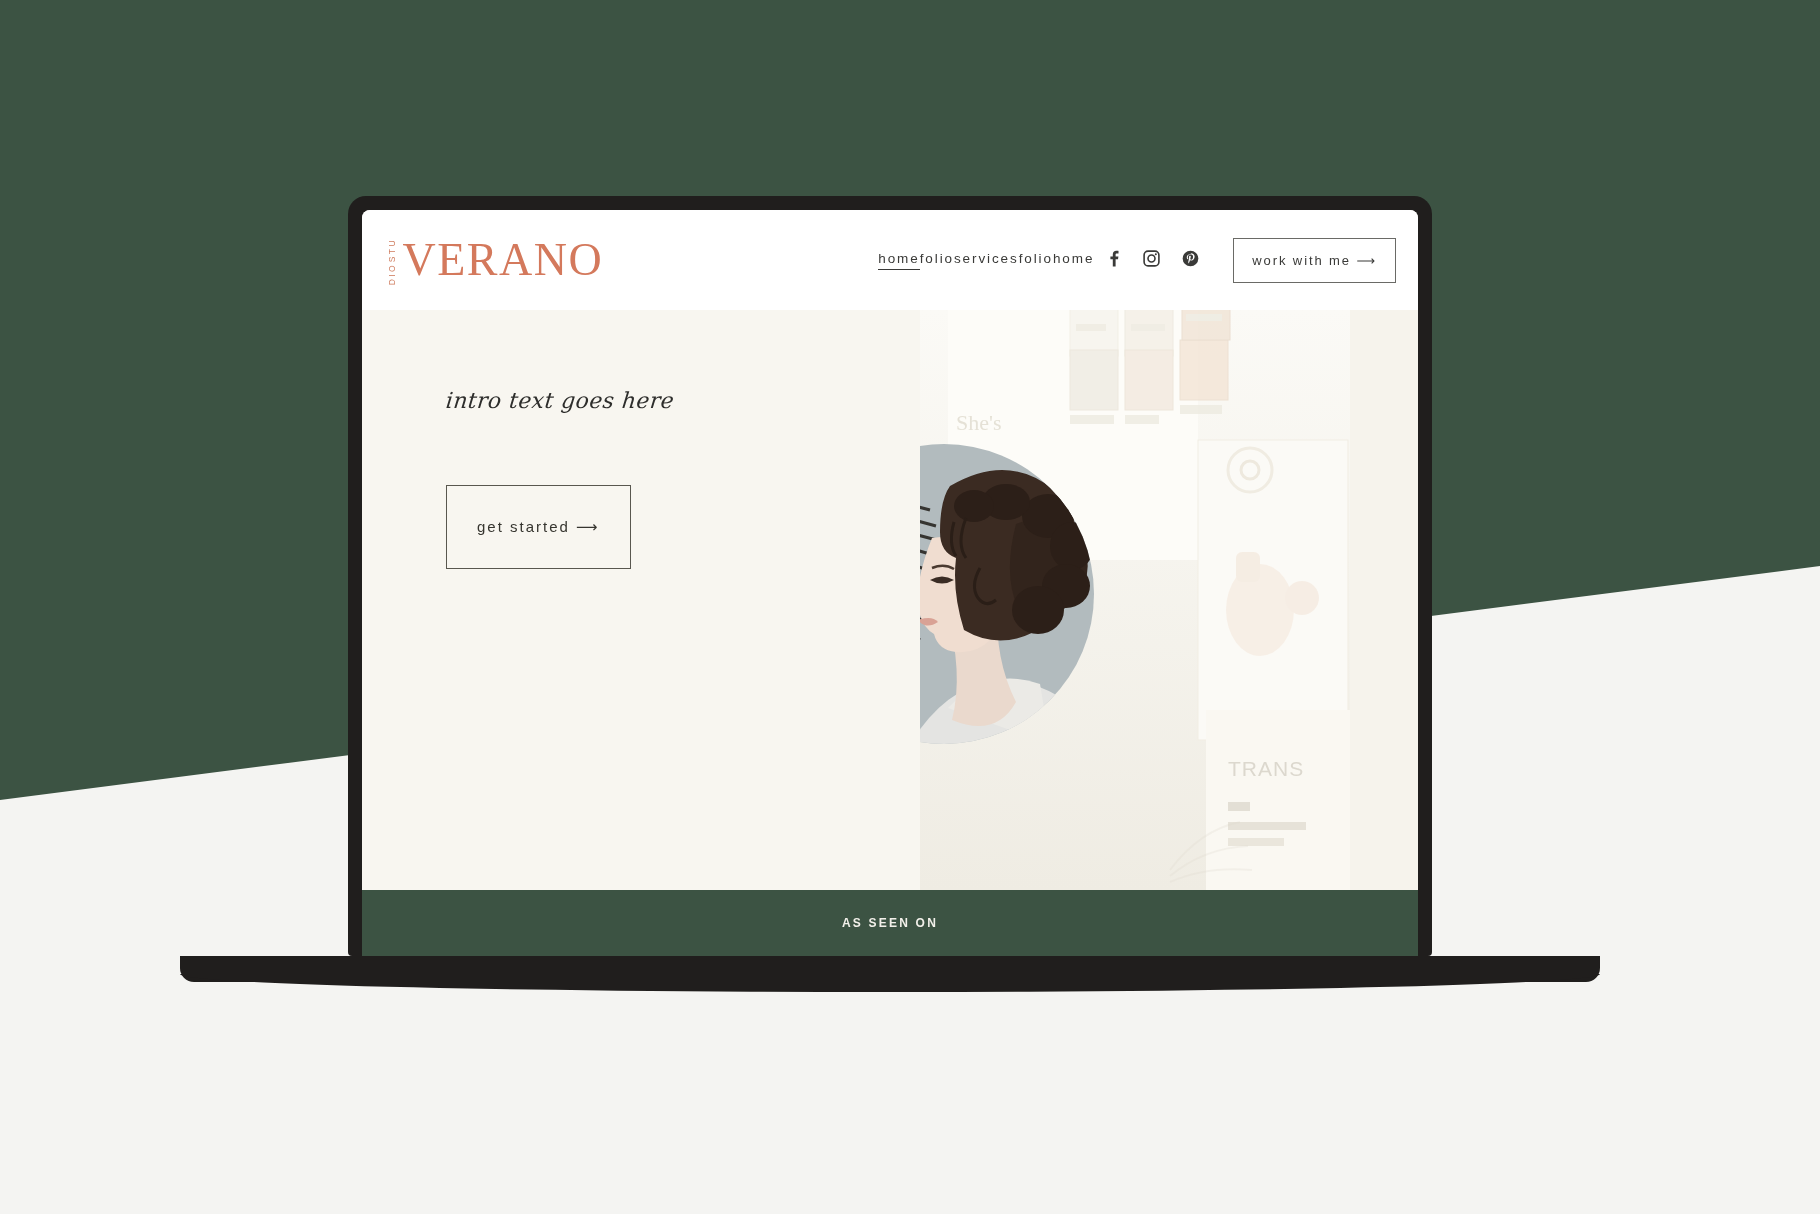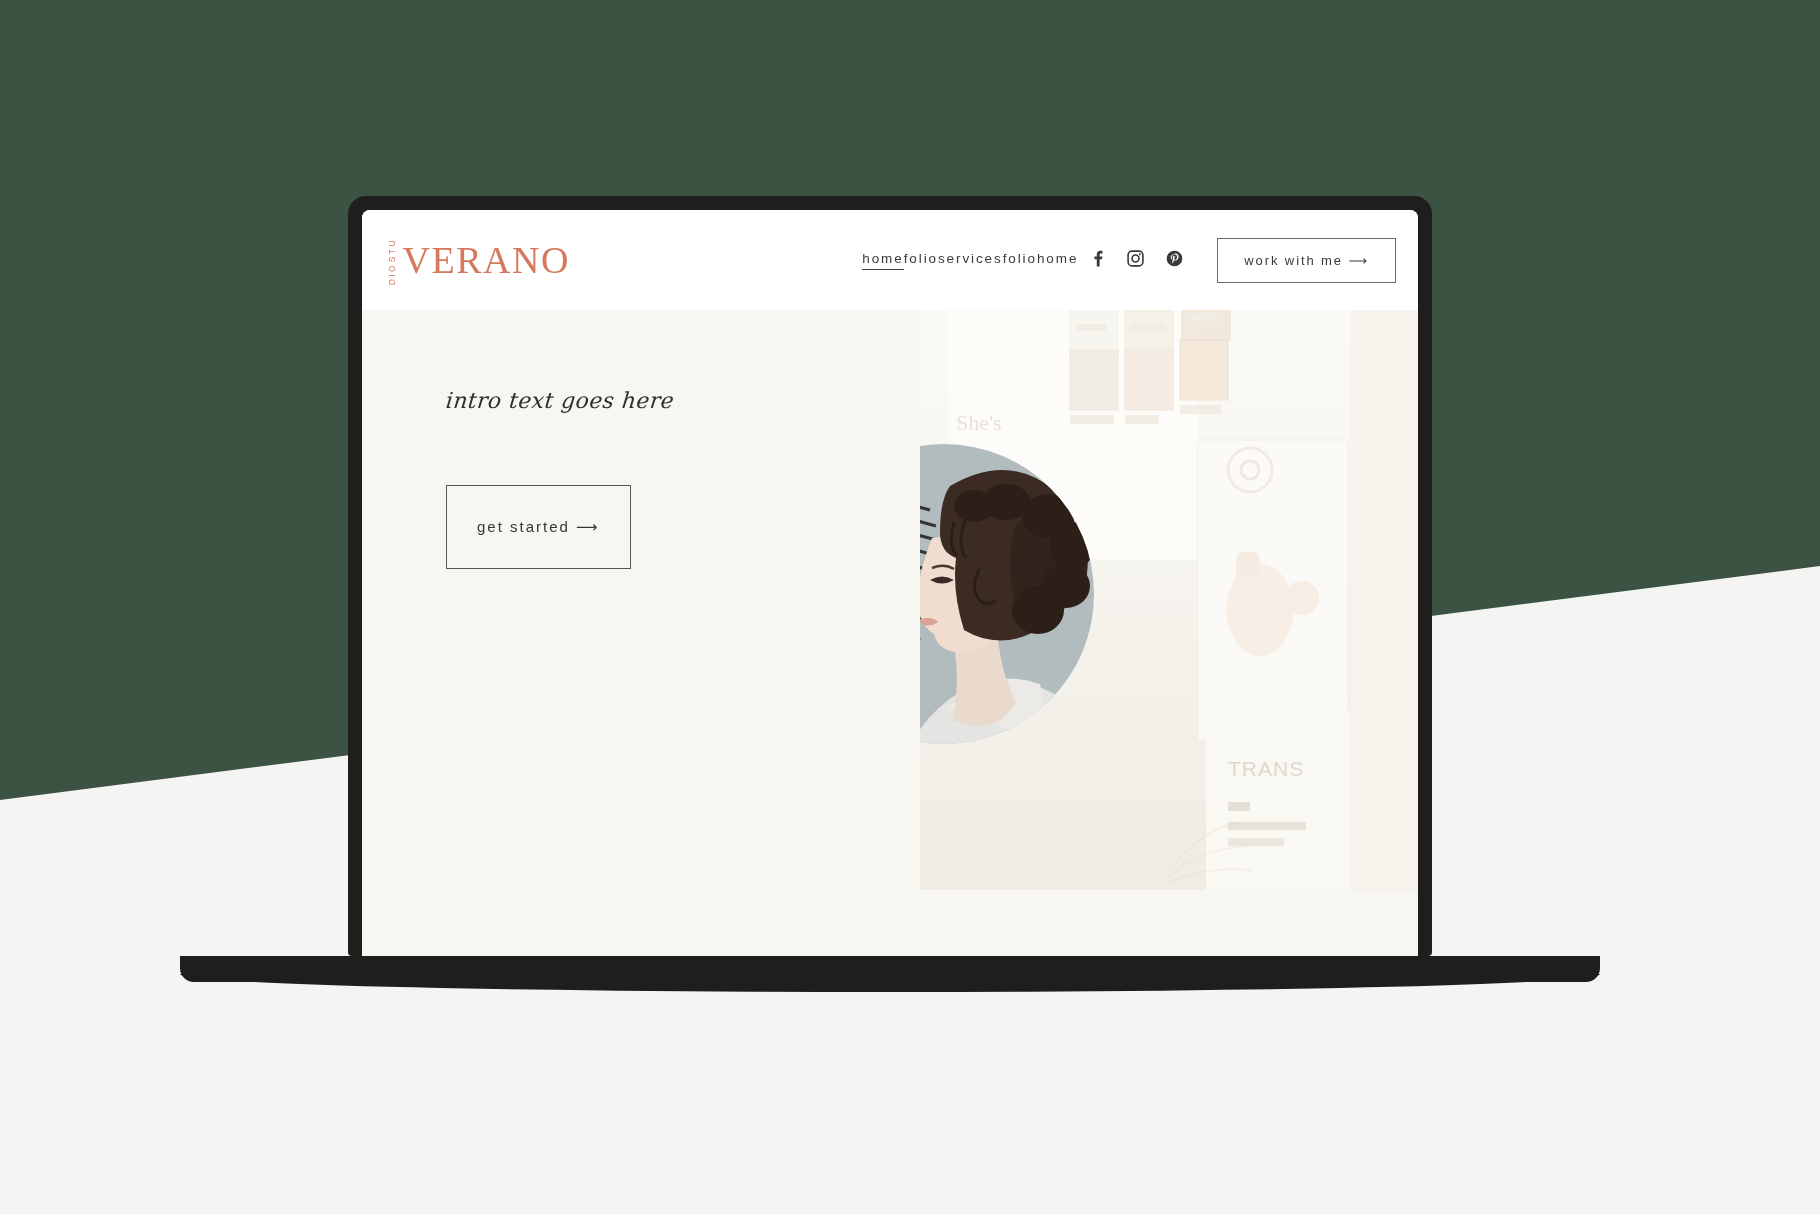--- a/index.html
+++ b/index.html
@@ -104,21 +104,21 @@
     writing-mode: vertical-rl;
     transform: rotate(180deg);
     font-size: 8.5px;
     letter-spacing: 2.4px;
     color: #cf7d5f;
     font-family: "Liberation Sans", sans-serif;
     line-height: 1;
   }
   .logo-word {
     font-family: "Liberation Serif", serif;
-    font-size: 38px;
+    font-size: 46px;
     letter-spacing: 1.5px;
     color: #d4795c;
     line-height: 1;
     font-weight: 400;
   }
 
   .nav {
     margin-left: auto;
     display: flex;
     align-items: center;
@@ -140,21 +140,21 @@
     align-items: center;
     gap: 22px;
     margin-left: 12px;
   }
   .soc-icon { display: block; color: #3a3a38; }
 
   .cta-outline {
     margin-left: 34px;
     border: 1px solid #6a6a66;
     background: #ffffff;
-    padding: 14px 26px;
+    padding: 14px 18px;
     font-size: 13px;
     letter-spacing: 1.9px;
     color: #3a3a38;
     white-space: nowrap;
     cursor: pointer;
     font-family: "Liberation Sans", sans-serif;
   }
 
   
   .hero {
@@ -400,20 +400,23 @@
               </g>
             </svg>
           </div>
 
           <div class="hero-copy">
             <div class="intro-script">intro text goes here</div>
             <button class="btn-get">get started  ⟶</button>
           </div>
         </div>
 
+        <div class="seen-bar">
+          <span class="seen-text">AS SEEN ON</span>
+        </div>
 
       </div>
     </div>
 
     <div class="laptop-base"></div>
   </div>
 
 </div>
 
 </body></html>

